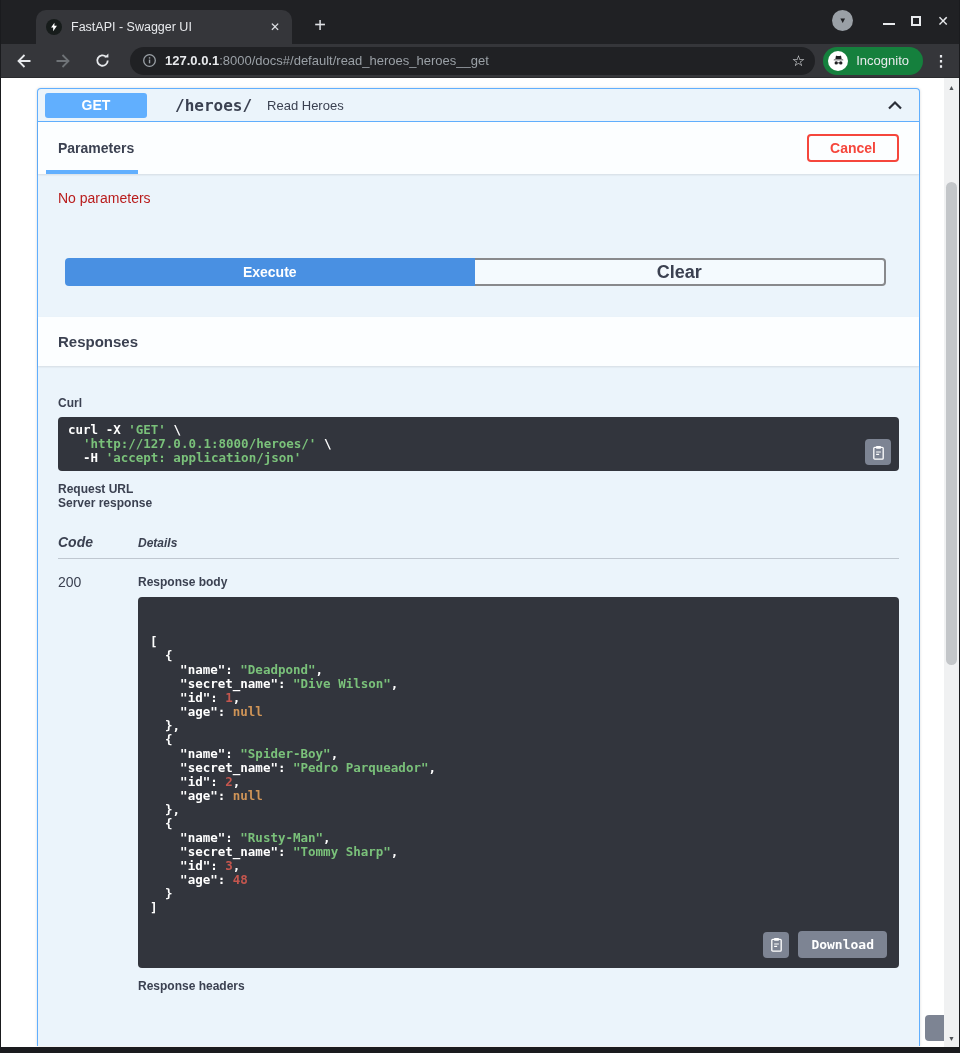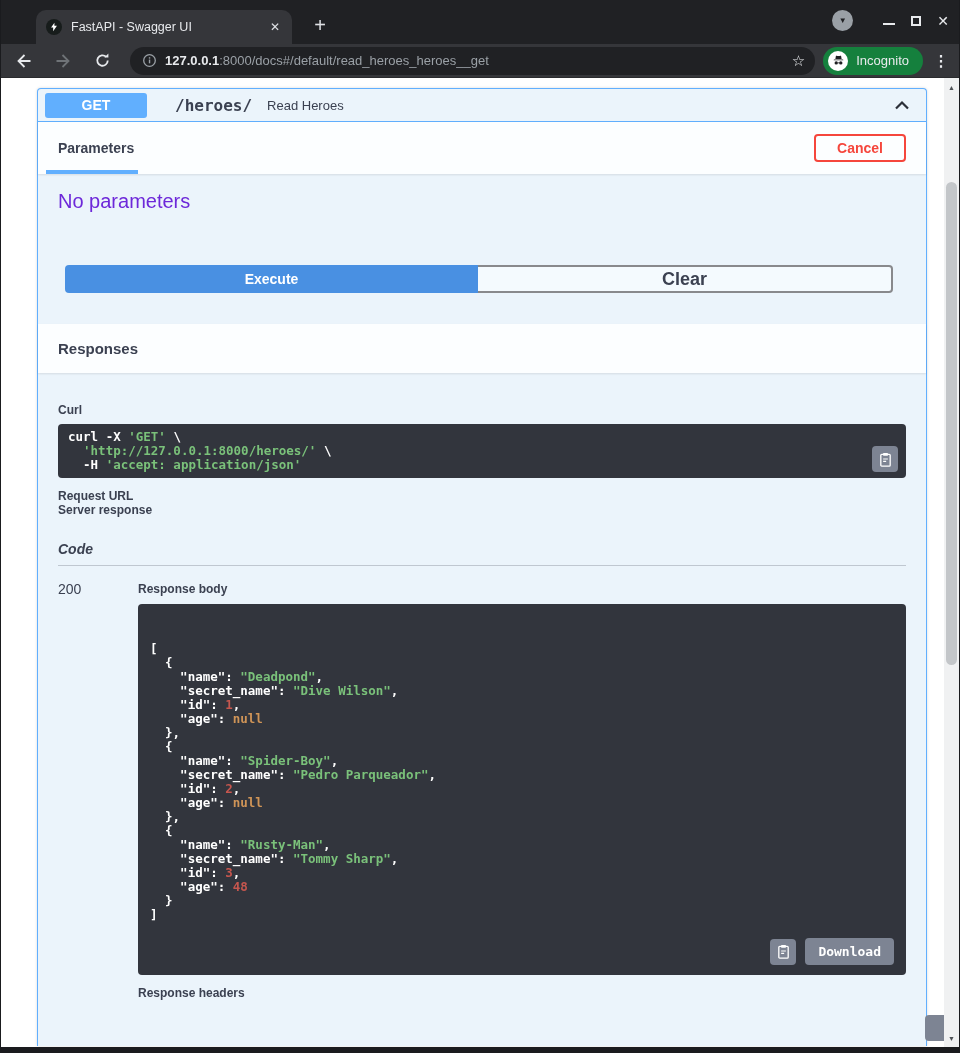--- a/index.html
+++ b/index.html
@@ -38,21 +38,21 @@
   .star { color:#e8eaed; font-size:15px; margin-left:8px; }
   .incog-chip { height:28px; background:#15803d; border-radius:14px; display:flex; align-items:center;
                 padding:0 14px 0 5px; margin-right:10px; }
   .incog-circle { width:20px; height:20px; background:#fff; border-radius:50%; display:flex;
                   align-items:center; justify-content:center; }
   .incog-label { color:#e8eaed; font-size:13px; margin-left:8px; }
   .kebab { color:#e8eaed; font-size:15px; font-weight:bold; letter-spacing:0; width:16px; text-align:center; }
 
   
   .content { height:969px; background:#fff; position:relative; overflow:hidden; }
-  .page { margin-right:1px; height:100%; overflow:hidden; }
+  .page { margin-right:8px; height:100%; overflow:hidden; }
 
   
   .scrollbar { position:absolute; top:0; right:0; width:15px; height:100%; background:#f0f1f2; }
   .sb-arrow { position:absolute; left:0; width:15px; height:14px; color:#4e5256; font-size:7px;
               display:flex; align-items:center; justify-content:center; }
   .sb-up { top:2px; } .sb-down { bottom:2px; }
   .sb-thumb { position:absolute; left:2px; width:11px; top:104px; height:483px; background:#c3c6c9; border-radius:6px; }
 
   
   :root { --method-get:#61affe; --execute:#4990e2; --cancel:#f5463c; }
@@ -72,21 +72,21 @@
   .section-header { background:rgba(255,255,255,.85); box-shadow:0 1px 2px rgba(0,0,0,.1);
                     display:flex; align-items:center; justify-content:space-between;
                     padding:0 20px; position:relative; }
   .params-header { height:52px; }
   .tab-title-sw { font-size:14px; font-weight:bold; color:#3b4151; }
   .tab-underline { position:absolute; left:8px; bottom:0; width:92px; height:4px; background:var(--method-get); }
   .cancel-btn { border:2px solid var(--cancel); color:var(--cancel); background:transparent; font-weight:bold;
                 font-size:14px; border-radius:4px; padding:4px 21px; font-family:inherit; }
 
   .params-body { padding:16px 0 31px; }
-  .no-params { font-size:20px; color:#6d28d9; margin:0 0 52px 20px; }
+  .no-params { font-size:14px; color:#b91c1c; margin:0 0 52px 20px; }
   .exec-row { display:flex; margin:0 33px 0 27px; height:28px; }
   .execute-btn { flex:1; background:var(--execute); color:#fff; font-weight:bold; font-size:14px;
                  border:none; border-radius:4px 0 0 4px; font-family:inherit; }
   .clear-btn { flex:1; background:#f4fafe; color:#3b4151; font-weight:bold; font-size:18px;
                border:2px solid #88898c; border-left:none; border-radius:0 4px 4px 0; font-family:inherit; }
 
   .responses-header { height:49px; }
   .responses-title { font-size:15px; font-weight:bold; color:#3b4151; }
 
   .responses-body { padding:30px 20px 20px; }
@@ -231,20 +231,21 @@
                   <path d="M5.5 7.5 h5 M5.5 10 h3.2" stroke="#fff" stroke-width="1.2"></path>
                 </svg></button></div>
           <button class="icon-btn curl-copy" style="position:absolute; margin:0;" hidden=""></button>
 
           <div class="blk-label">Request URL</div>
 
           <div class="blk-label">Server response</div>
 
           <div class="resp-table-head">
             <span class="code-col-h">Code</span>
+            <span class="details-col-h">Details</span>
           </div>
 
           <div class="resp-row">
             <span class="status-code">200</span>
             <div class="details-cell">
               <span class="blk-label rb-label">Response body</span>
               <div class="codeblock body-block" style="position:relative;">
                 <div><div class="code-line"><span class="tk-p">[</span></div><div class="code-line"><span class="tk-p">  {</span></div><div class="code-line"><span class="tk-p">    "name": </span><span class="tk-s">"Deadpond"</span><span class="tk-p">,</span></div><div class="code-line"><span class="tk-p">    "secret_name": </span><span class="tk-s">"Dive Wilson"</span><span class="tk-p">,</span></div><div class="code-line"><span class="tk-p">    "id": </span><span class="tk-n">1</span><span class="tk-p">,</span></div><div class="code-line"><span class="tk-p">    "age": </span><span class="tk-u">null</span></div><div class="code-line"><span class="tk-p">  },</span></div><div class="code-line"><span class="tk-p">  {</span></div><div class="code-line"><span class="tk-p">    "name": </span><span class="tk-s">"Spider-Boy"</span><span class="tk-p">,</span></div><div class="code-line"><span class="tk-p">    "secret_name": </span><span class="tk-s">"Pedro Parqueador"</span><span class="tk-p">,</span></div><div class="code-line"><span class="tk-p">    "id": </span><span class="tk-n">2</span><span class="tk-p">,</span></div><div class="code-line"><span class="tk-p">    "age": </span><span class="tk-u">null</span></div><div class="code-line"><span class="tk-p">  },</span></div><div class="code-line"><span class="tk-p">  {</span></div><div class="code-line"><span class="tk-p">    "name": </span><span class="tk-s">"Rusty-Man"</span><span class="tk-p">,</span></div><div class="code-line"><span class="tk-p">    "secret_name": </span><span class="tk-s">"Tommy Sharp"</span><span class="tk-p">,</span></div><div class="code-line"><span class="tk-p">    "id": </span><span class="tk-n">3</span><span class="tk-p">,</span></div><div class="code-line"><span class="tk-p">    "age": </span><span class="tk-n">48</span></div><div class="code-line"><span class="tk-p">  }</span></div><div class="code-line"><span class="tk-p">]</span></div></div>
                 <div class="blk-actions">
                   <button class="icon-btn">

